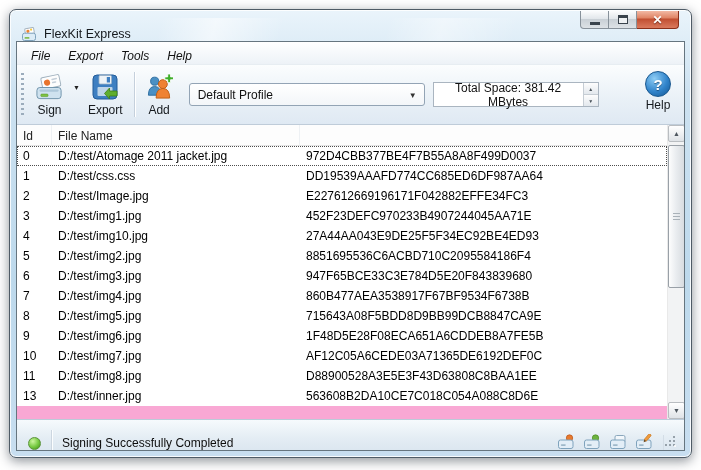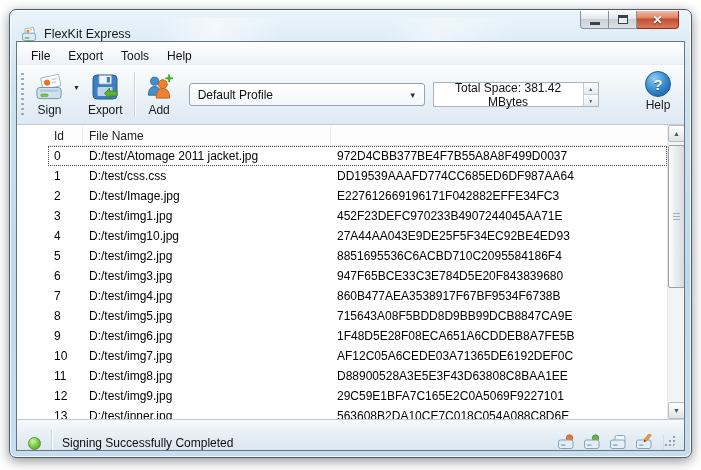--- a/index.html
+++ b/index.html
@@ -32,21 +32,21 @@
   .glyph-min { width:10px; height:3px; background:#39434c; margin-top:7px; }
   .glyph-max { width:10px; height:9px; border:1px solid #39434c; border-top:3px solid #39434c; background:#eef1f3; }
   .glyph-close { color:#fff; font-size:12px; font-weight:bold; text-shadow:0 1px 1px rgba(60,10,0,.6); line-height:1; }
 
   
   .client { position:absolute; left:6px; top:31px; right:6px; bottom:6px;
     background:#fff; border:1px solid #66757f; display:flex; flex-direction:column; }
 
   .menubar { height:23px; flex:0 0 auto; display:flex; align-items:center; padding-left:5px;
     background:linear-gradient(#ffffff,#edf2f7); border-bottom:1px solid #e7edf2; font-size:12px; color:#111; }
-  .menu-item { padding:8px 9px 3px; }
+  .menu-item { padding:8px 9px 3px;font-style:italic; }
 
   
   .toolbar { height:60px; flex:0 0 auto; display:flex; align-items:stretch;
     background:linear-gradient(#fbfdfe,#eaf1f7 55%,#dfe9f3); border-bottom:1px solid #bfccd9; }
   .gripper { width:3px; margin:8px 3px 8px 4px;
     background-image:repeating-linear-gradient(180deg,#9bacbc 0 2px, rgba(0,0,0,0) 2px 5px); }
   .tool-btn { display:flex; flex-direction:column; align-items:center; padding:7px 6px 3px; font-size:12px; color:#15191d; }
   .ticon { height:30px; display:flex; align-items:center; }
   .tool-label { margin-top:1px; }
   .sign-group { display:flex; align-items:flex-start; }
@@ -66,21 +66,21 @@
     font-size:5px; color:#49525a; background:linear-gradient(#fdfdfd,#e3e8ed); }
   .spin-btn.up { border-bottom:1px solid #c6cdd4; }
 
   .help-btn { margin-left:auto; margin-right:13px; display:flex; flex-direction:column; align-items:center; padding-top:6px; font-size:12px; color:#15191d; }
   .help-circle { width:26px; height:26px; border-radius:50%; border:1px solid #17578f;
     background:radial-gradient(circle at 35% 28%, #8ecdf5, #3184cb 55%, #135590 100%);
     color:#fff; font-weight:bold; font-size:15px; display:flex; align-items:center; justify-content:center;
     text-shadow:0 1px 1px rgba(0,30,60,.5); }
 
   
-  .table-area { flex:1 1 auto; position:relative; overflow:hidden; background:#f9a8d4;margin-left:31px; }
+  .table-area { flex:1 1 auto; position:relative; overflow:hidden; background:#f9a8d4; }
   .thead { display:flex; height:21px; margin-right:17px; font-size:12px; color:#222;
     border-bottom:1px solid #e4e4e4; background:#fdfdfd; }
   .th { padding:4px 0 0 6px; border-right:1px solid #eef1f4; height:100%; }
   .th-id { width:35px; } .th-file { width:248px; } .th-md5 { flex:1; border-right:none; }
   .tbody { position:absolute; left:0; right:0; top:21px; bottom:0; overflow:hidden; }
   .tr { display:flex; height:20px; margin-right:17px; font-size:12px; color:#000; align-items:center; background:#fff; }
   .td { padding-left:6px; white-space:nowrap; overflow:hidden; }
   .td-id { width:35px; } .td-file { width:248px; } .td-md5 { flex:1; }
   .tr.row-focused { outline:1px dotted #4d4d4d; outline-offset:-1px; }
 
@@ -283,25 +283,20 @@
           <div class="td td-id">10</div>
           <div class="td td-file">D:/test/img7.jpg</div>
           <div class="td td-md5">AF12C05A6CEDE03A71365DE6192DEF0C</div>
         </div>
           <div class="tr">
           <div class="td td-id">11</div>
           <div class="td td-file">D:/test/img8.jpg</div>
           <div class="td td-md5">D88900528A3E5E3F43D63808C8BAA1EE</div>
         </div>
           <div class="tr">
-          <div class="td td-id">12</div>
-          <div class="td td-file">D:/test/img9.jpg</div>
-          <div class="td td-md5">29C59E1BFA7C165E2C0A5069F9227101</div>
-        </div>
-          <div class="tr">
           <div class="td td-id">13</div>
           <div class="td td-file">D:/test/inner.jpg</div>
           <div class="td td-md5">563608B2DA10CE7C018C054A088C8D6E</div>
         </div>
         </div>
       <div class="scrollbar">
         <div class="sb-btn up">▲</div>
         <div class="sb-thumb"></div>
         <div class="sb-btn down">▼</div>
       </div>

